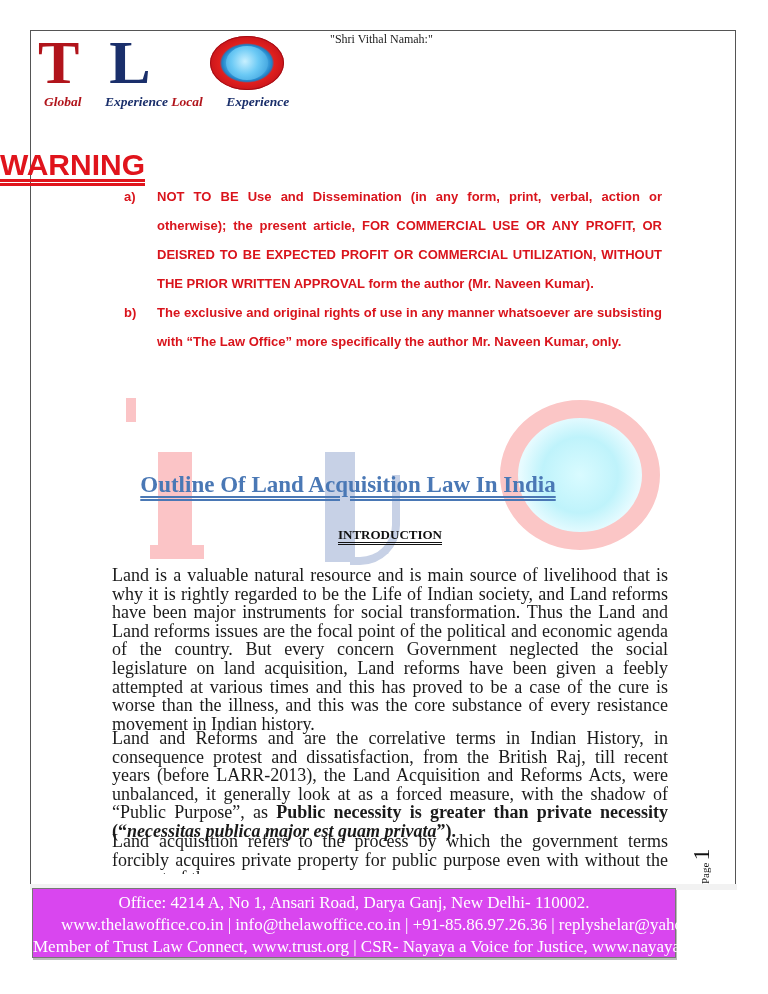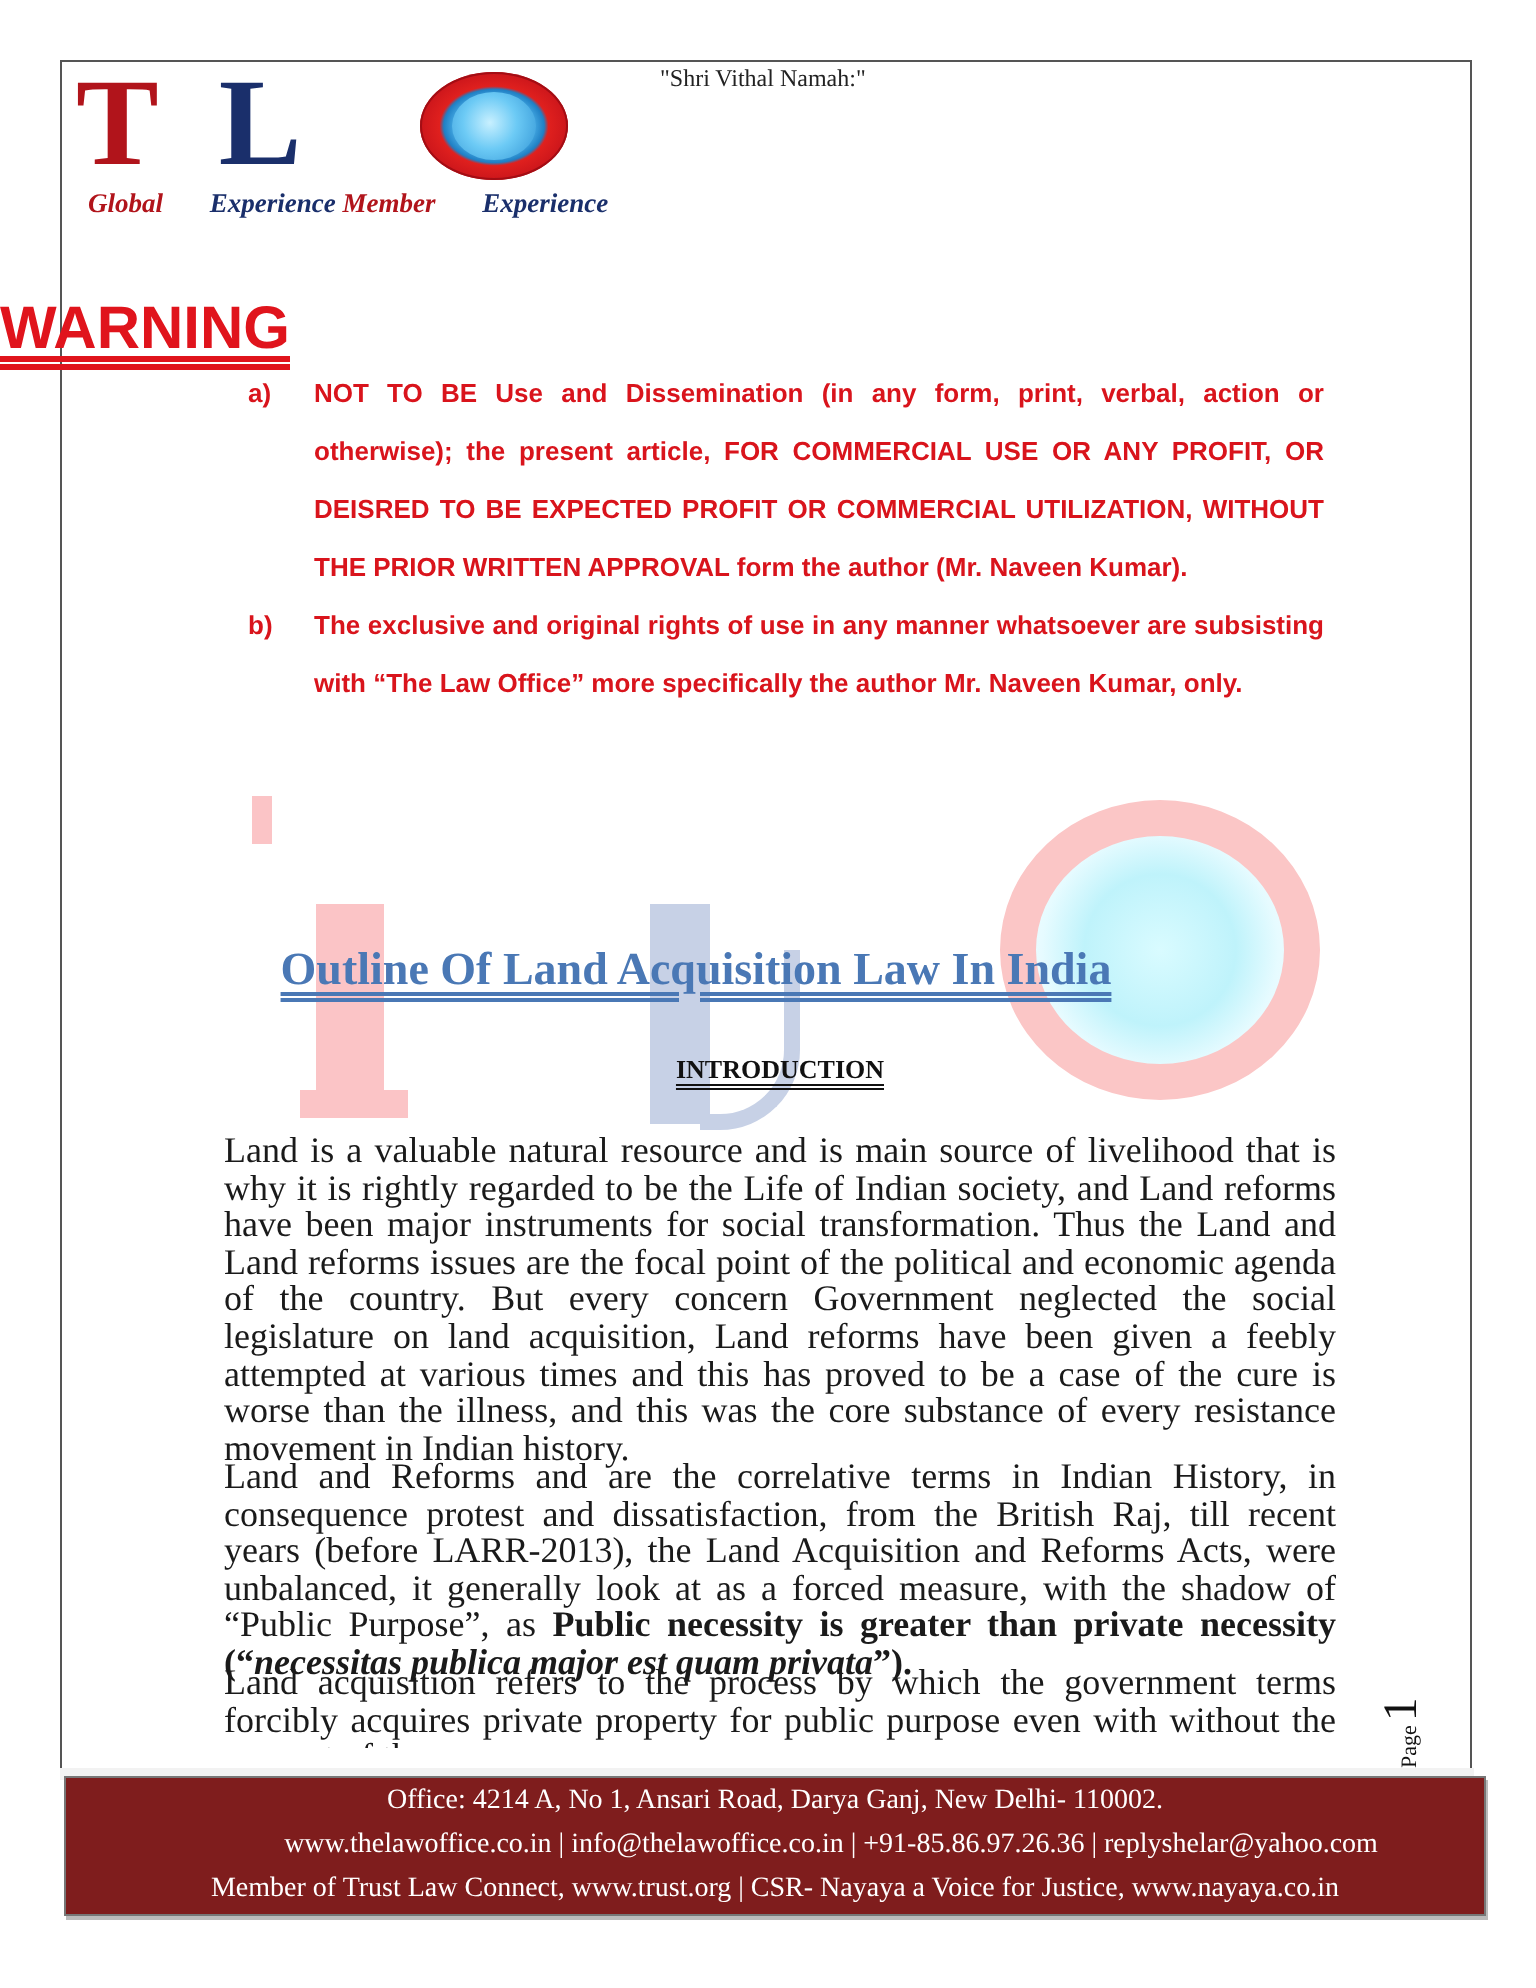--- a/index.html
+++ b/index.html
@@ -72,23 +72,23 @@
     .em { font-style: italic; }
 
     .page-number { position: absolute; left: 688px; top: 838px; width: 30px; height: 50px; }
     .page-number-inner { position: absolute; left: 0; top: 46px; transform: rotate(-90deg); transform-origin: left top; white-space: nowrap; color: #111; }
     .page-number-label { font-size: 11px; }
     .page-number-value { font-size: 24px; margin-left: 2px; }
 
     
     .footer-wrap { position: absolute; left: 30px; top: 884px; width: 707px; height: 6px; background: #f2f2f2; }
     .footer {
-      position: absolute; left: 32px; top: 888px; width: 711px; height: 70px; background: #7f1d1d; color: #fff;
+      position: absolute; left: 32px; top: 888px; width: 644px; height: 70px; background: #d946ef; color: #fff;
       border: 1px solid #777; box-shadow: 1px 2px 0 #bbb; box-sizing: border-box;
-      font-family: "Liberation Serif", serif; font-size: 14px; text-align: center;
+      font-family: "Liberation Serif", serif; font-size: 17px; text-align: center;
     }
     .footer-line { position: absolute; left: 0; width: 100%; white-space: nowrap; }
     .fl1 { top: 4px; }
     .fl2 { top: 26px; padding-left: 28px; }
     .fl3 { top: 48px; }
   </style>
 </head>
 <body>
 
 <div class="page-border"></div>
@@ -102,21 +102,21 @@
 
 <div class="logo">
   <div class="logo-letters">
     <span class="logo-t">T</span>
     <span class="logo-l">L</span>
   </div>
   <div class="logo-globe">
     <div class="logo-globe-inner"></div>
   </div>
   <div class="logo-tagline">
-    <span class="tag-red">Global</span><span class="tag-blue"> Experience </span><span class="tag-red">Member</span><span class="tag-blue"> Experience</span>
+    <span class="tag-red">Global</span><span class="tag-blue"> Experience </span><span class="tag-red">Local</span><span class="tag-blue"> Experience</span>
   </div>
 </div>
 
 <div class="header-quote">"Shri Vithal Namah:"</div>
 
 <div class="warning-title">
   <span>WARNING</span>
 </div>
 
 <div class="warning-list">

